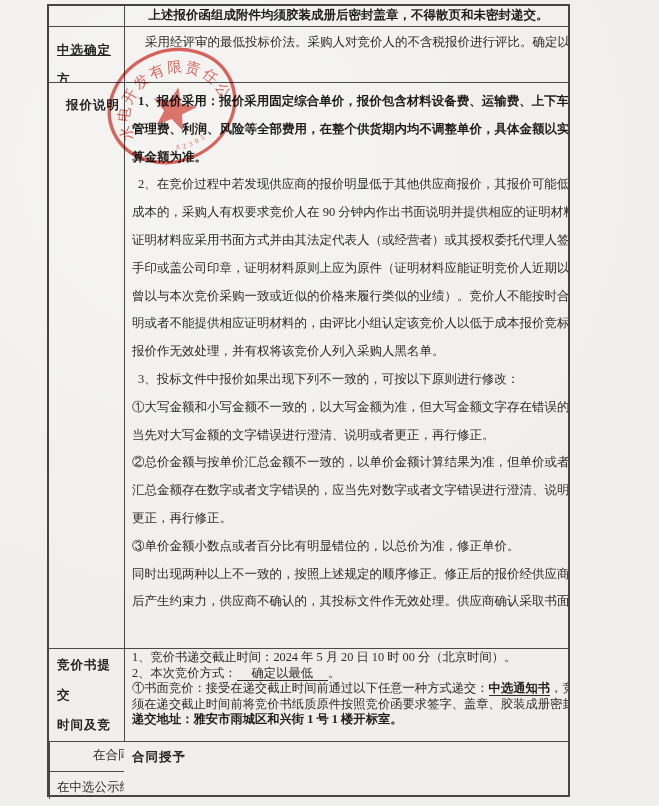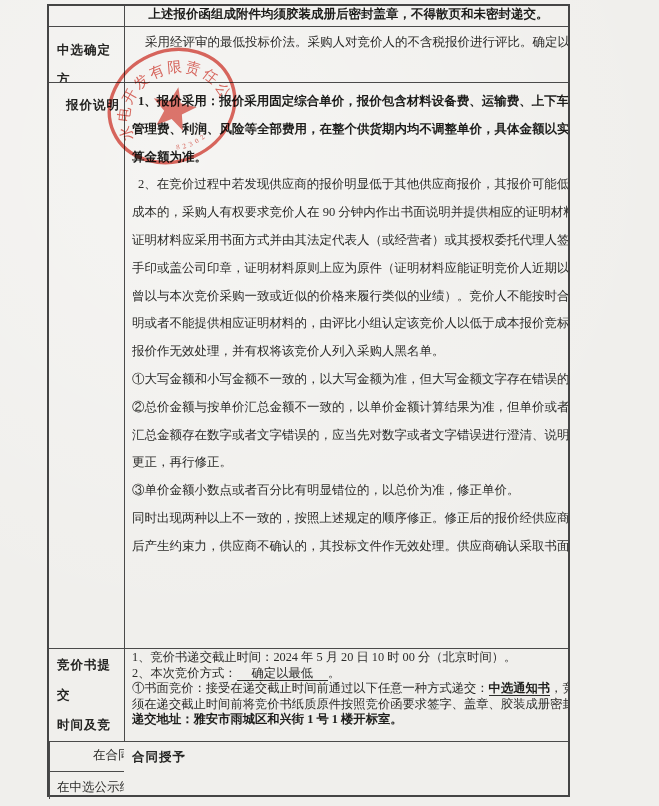--- a/index.html
+++ b/index.html
@@ -46,22 +46,22 @@
     padding-left:7px;padding-right:3px;
     font-size:12.5px;
     color:#2b2b29;
   }
   .line{white-space:nowrap;}
   .bold{font-weight:bold;color:#1d1d1b;}
   .center{text-align:center;}
   .ind6{text-indent:6px;}
   .ind13{text-indent:13px;}
   
-  .r1c{line-height:19px;padding-top:0;font-family:Liberation Mono, monospace;}
-  .r2l{padding-top:9px;}
+  .r1c{line-height:19px;padding-top:0;}
+  .r2l{padding-top:9px;text-decoration:underline;}
   .r2c{padding-top:3px;}
   .r2c .line{line-height:24px;}
   .r3l{padding-top:8px;text-align:right;}
   .r3c{padding-top:5px;}
   .r3c .line{line-height:27.8px;}
   .r4l{padding-top:1px;}
   .r4l .lln{line-height:30px;}
   .r4c{padding-top:1px;}
   .r4c .line{line-height:15.6px;font-size:12.3px;}
   .r5l,.r6l{display:flex;align-items:center;}
@@ -107,21 +107,23 @@
       <div class="line ind6 bold">1、报价采用：报价采用固定综合单价，报价包含材料设备费、运输费、上下车费、</div>
       <div class="line bold">管理费、利润、风险等全部费用，在整个供货期内均不调整单价，具体金额以实际结</div>
       <div class="line bold">算金额为准。</div>
       <div class="line ind6">2、在竞价过程中若发现供应商的报价明显低于其他供应商报价，其报价可能低于其</div>
       <div class="line">成本的，采购人有权要求竞价人在 90 分钟内作出书面说明并提供相应的证明材料，</div>
       <div class="line">证明材料应采用书面方式并由其法定代表人（或经营者）或其授权委托代理人签字按</div>
       <div class="line">手印或盖公司印章，证明材料原则上应为原件（证明材料应能证明竞价人近期以来，</div>
       <div class="line">曾以与本次竞价采购一致或近似的价格来履行类似的业绩）。竞价人不能按时合理说</div>
       <div class="line">明或者不能提供相应证明材料的，由评比小组认定该竞价人以低于成本报价竞标，其</div>
       <div class="line">报价作无效处理，并有权将该竞价人列入采购人黑名单。</div>
+      <div class="line ind6">3、投标文件中报价如果出现下列不一致的，可按以下原则进行修改：</div>
       <div class="line">①大写金额和小写金额不一致的，以大写金额为准，但大写金额文字存在错误的，应</div>
+      <div class="line">当先对大写金额的文字错误进行澄清、说明或者更正，再行修正。</div>
       <div class="line">②总价金额与按单价汇总金额不一致的，以单价金额计算结果为准，但单价或者单价</div>
       <div class="line">汇总金额存在数字或者文字错误的，应当先对数字或者文字错误进行澄清、说明或者</div>
       <div class="line">更正，再行修正。</div>
       <div class="line">③单价金额小数点或者百分比有明显错位的，以总价为准，修正单价。</div>
       <div class="line">同时出现两种以上不一致的，按照上述规定的顺序修正。修正后的报价经供应商确认</div>
       <div class="line">后产生约束力，供应商不确认的，其投标文件作无效处理。供应商确认采取书面且加</div>
     </div>
 
     <div class="cell label r4l">
       <div class="lln">竞价书提交</div>

